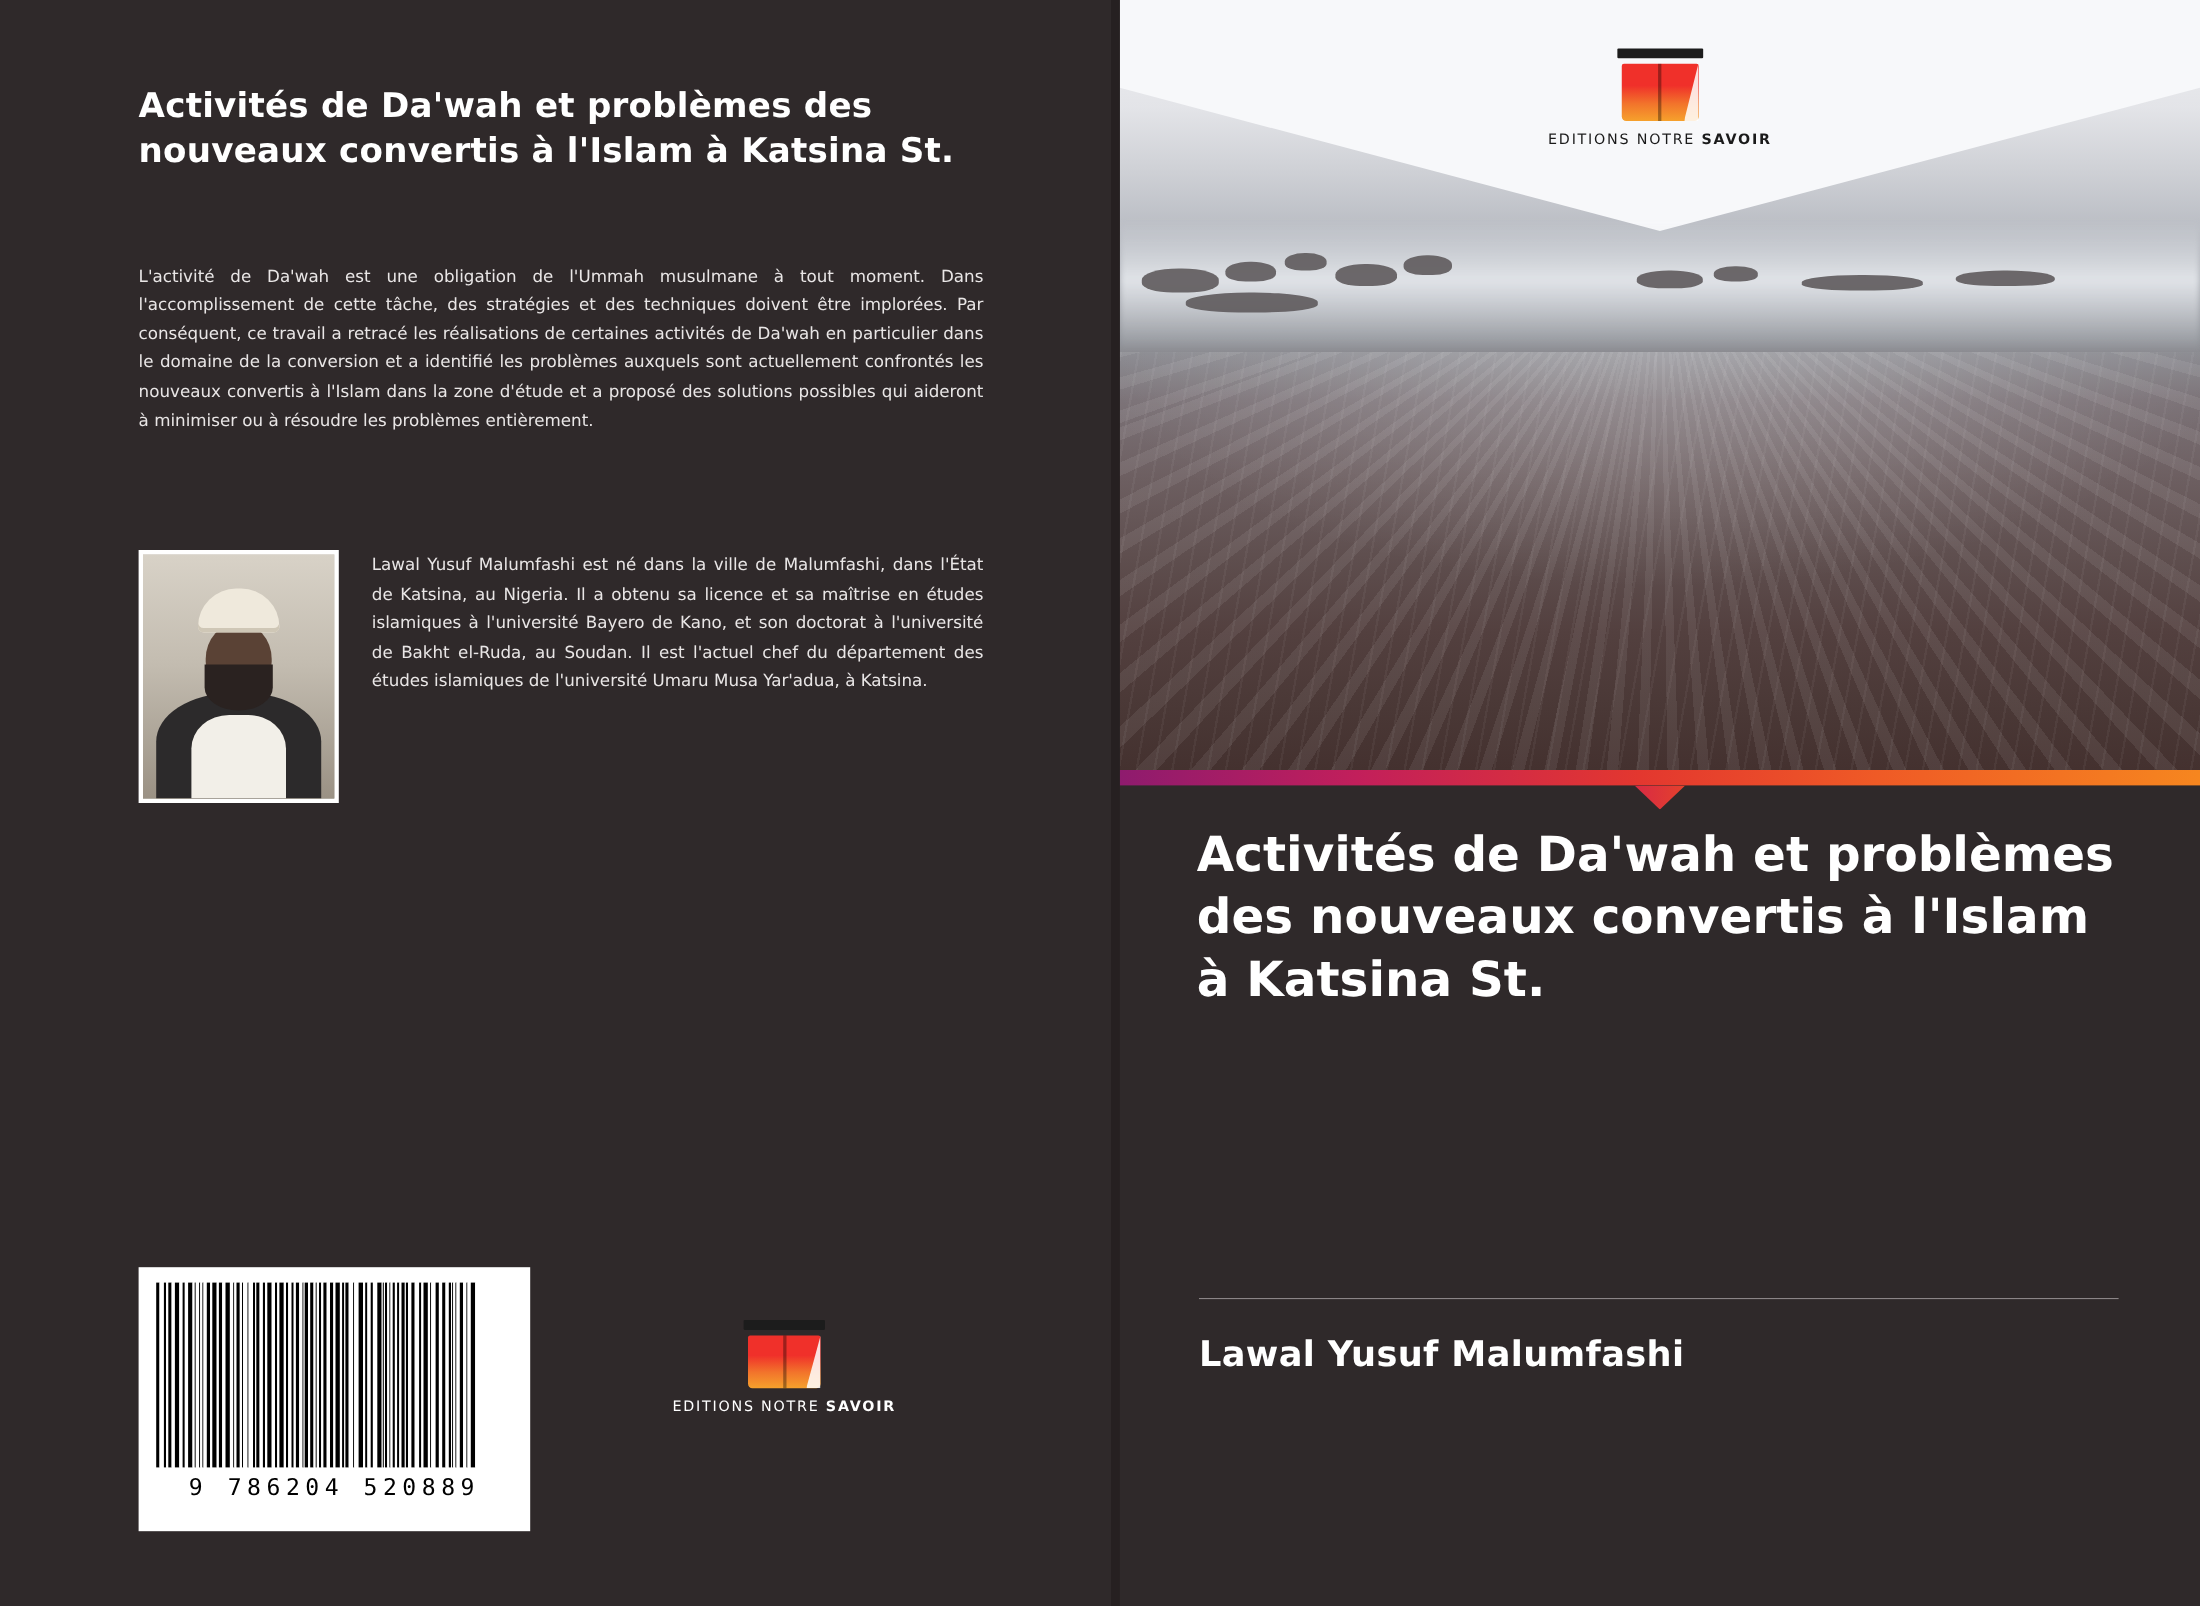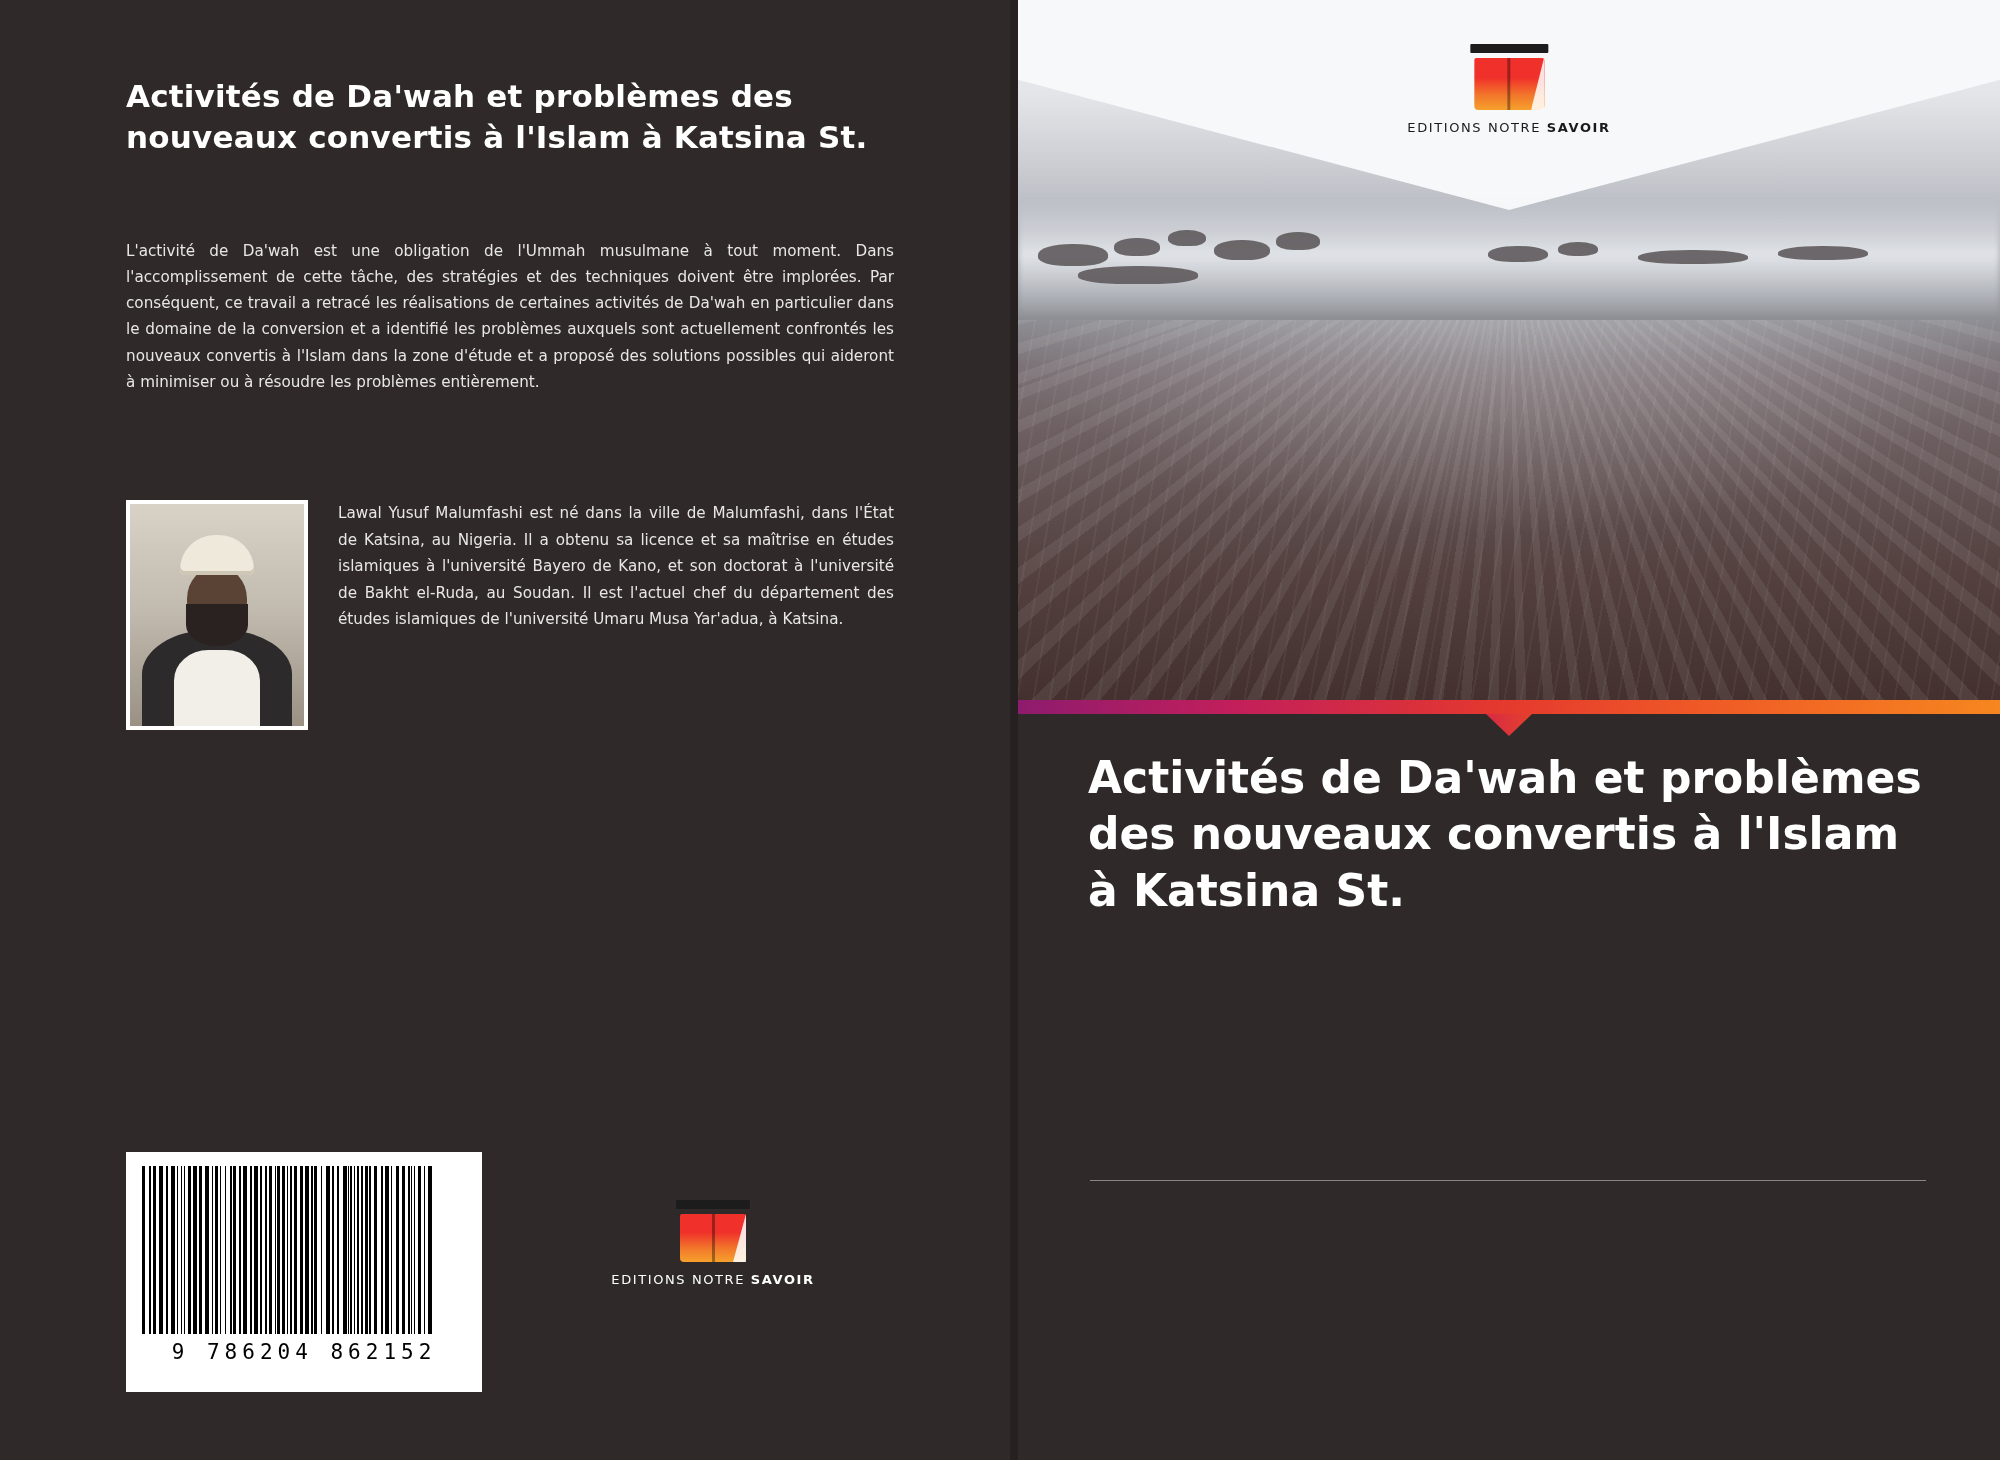--- a/index.html
+++ b/index.html
@@ -509,21 +509,21 @@
           <i style="width:2px;background:#fff"></i>
           <i style="width:1px"></i>
           <i style="width:3px;background:#fff"></i>
           <i style="width:3px"></i>
           <i style="width:3px;background:#fff"></i>
           <i style="width:1px"></i>
           <i style="width:3px;background:#fff"></i>
           <i style="width:4px"></i>
           <i style="width:4px;background:#fff"></i>
         </div>
-      <div class="barcode-digits">9 786204 862152</div>
+      <div class="barcode-digits">9 786204 520889</div>
     </div>
 
     <div class="pub-back">
       <div class="logo-mark">
         <div class="bar b1"></div>
         <div class="book"></div>
         <div class="pagefold"></div>
         <div class="spine"></div>
       </div>
       <div class="pub-text"><span>EDITIONS NOTRE </span><b>SAVOIR</b></div>
@@ -562,15 +562,16 @@
       </div>
     </div>
 
     <div class="color-strip"></div>
     <div class="strip-notch"></div>
 
     <div class="front-title">Activités de Da'wah et problèmes des nouveaux convertis à l'Islam à Katsina St.</div>
 
     <div class="front-rule"></div>
 
+    <div class="front-author">Lawal Yusuf Malumfashi</div>
   </div>
 
 </div>
 
 </body></html>

